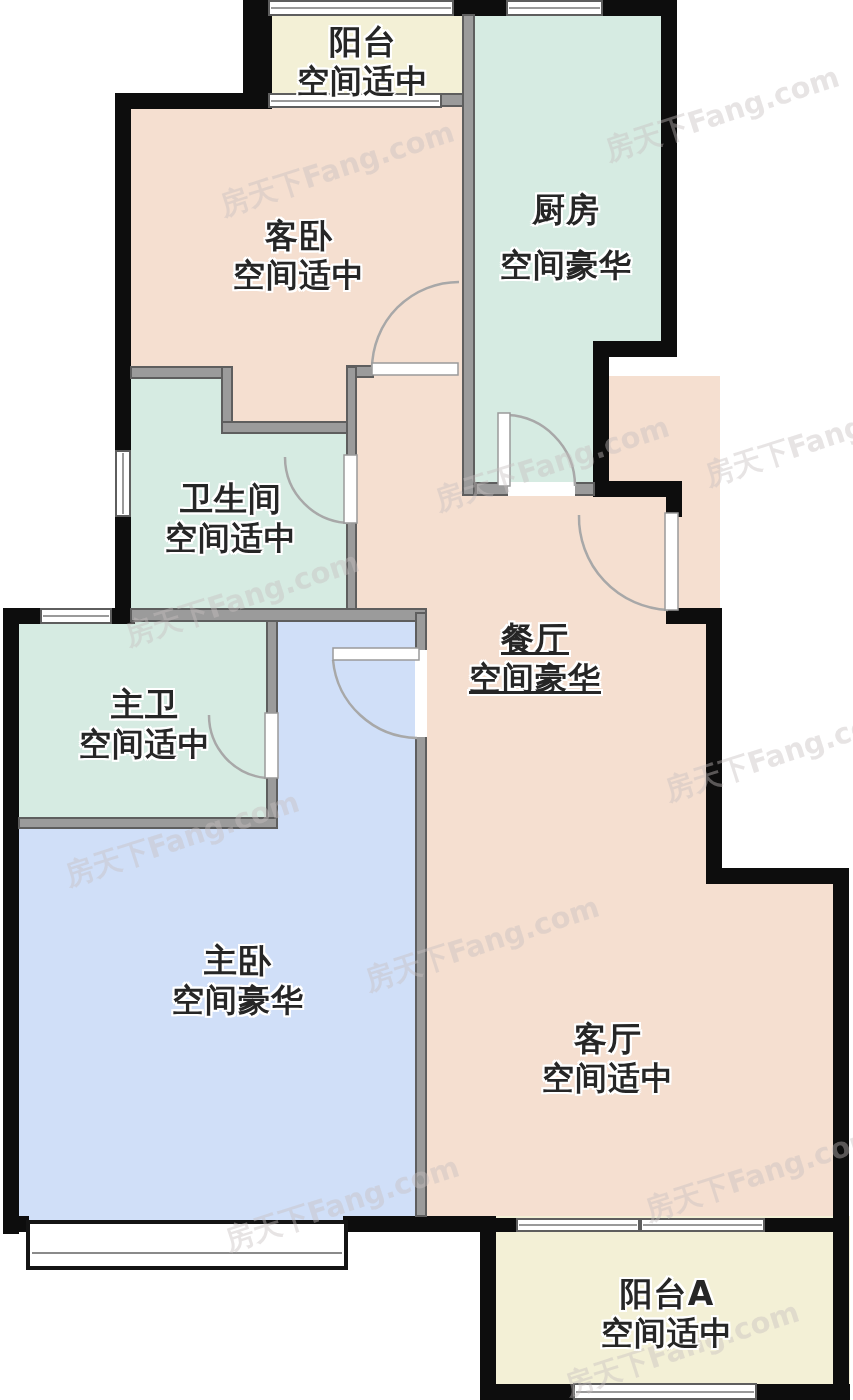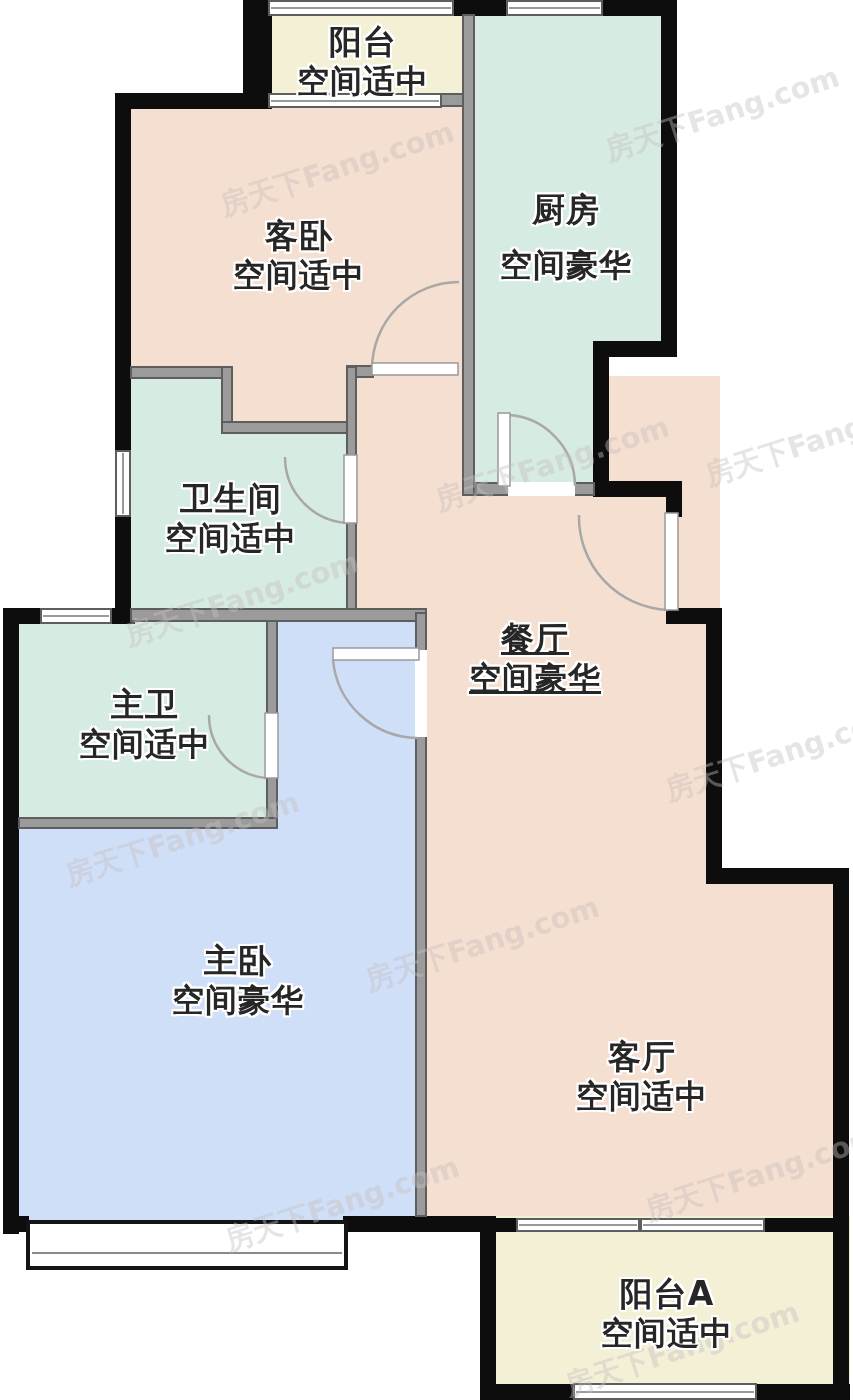--- a/index.html
+++ b/index.html
@@ -117,21 +117,21 @@
     <div class="wm" style="left: 560px; top: 1330px; width: 240px; height: 40px;">房天下Fang.com</div>
     <div class="wm" style="left: 700px; top: 420px; width: 240px; height: 40px;">房天下Fang.com</div>
     <div class="label" style="left: 169px; top: 217px; width: 260px; height: 80px;">
       <span class="l1">客卧</span>
       <span class="l2">空间适中</span>
     </div>
     <div class="label" style="left: 405px; top: 620px; width: 260px; height: 80px; text-decoration: underline;">
       <span class="l1">餐厅</span>
       <span class="l2">空间豪华</span>
     </div>
-    <div class="label" style="left: 512px; top: 1020px; width: 260px; height: 80px; margin-top: 18px;">
+    <div class="label" style="left: 478px; top: 1020px; width: 260px; height: 80px;">
       <span class="l1">客厅</span>
       <span class="l2">空间适中</span>
     </div>
     <div class="label" style="left: 108px; top: 942px; width: 260px; height: 80px; text-align: right;">
       <span class="l1">主卧</span>
       <span class="l2">空间豪华</span>
     </div>
     <div class="label" style="left: 436px; top: 199px; width: 260px; height: 80px; gap: 16px;">
       <span class="l1">厨房</span>
       <span class="l2">空间豪华</span>

